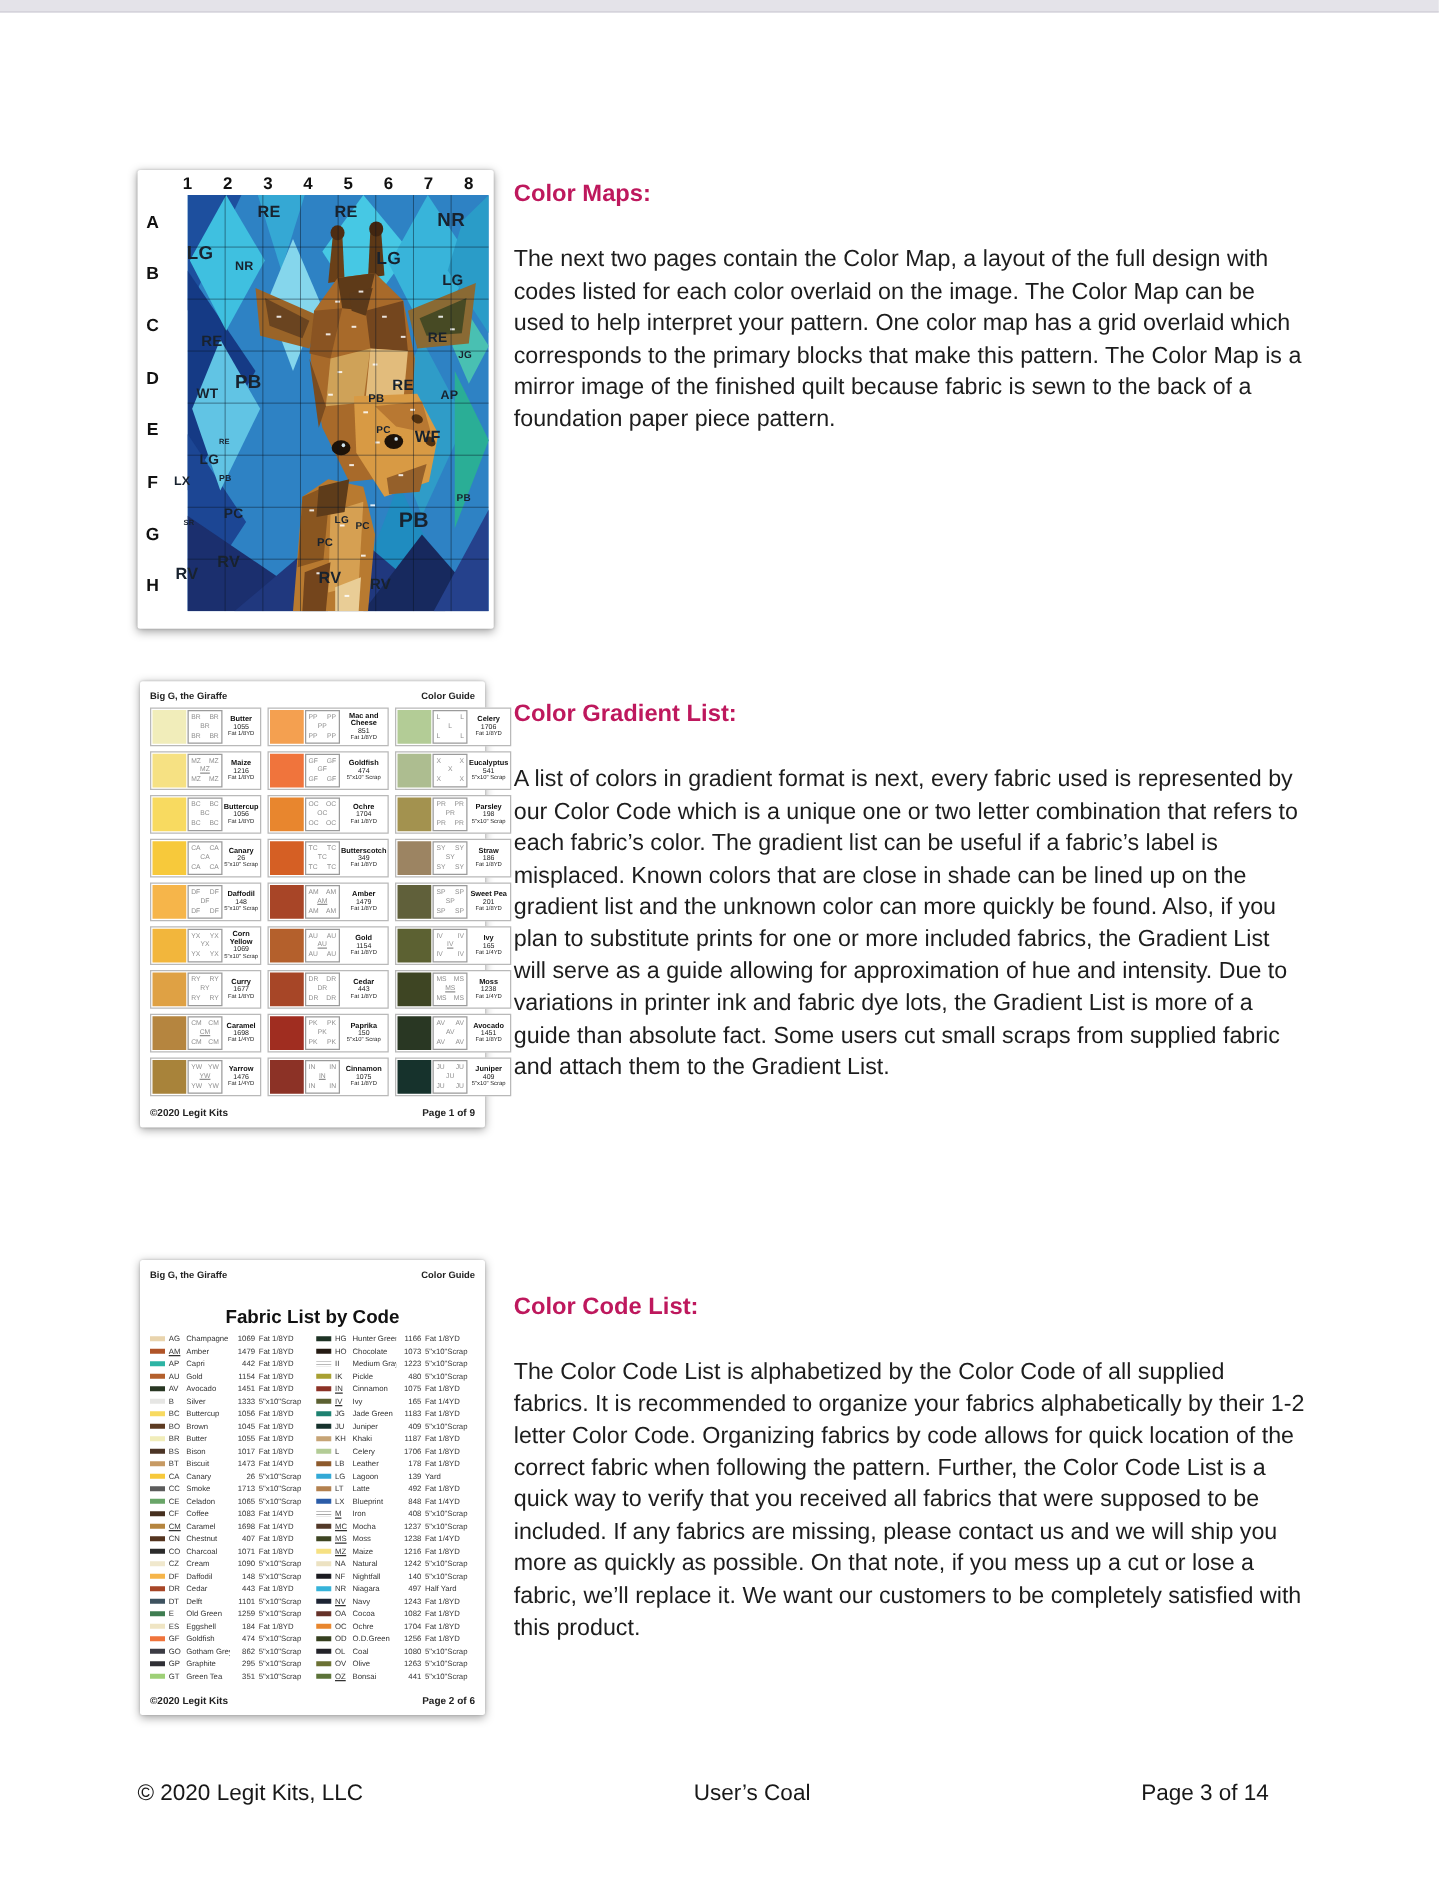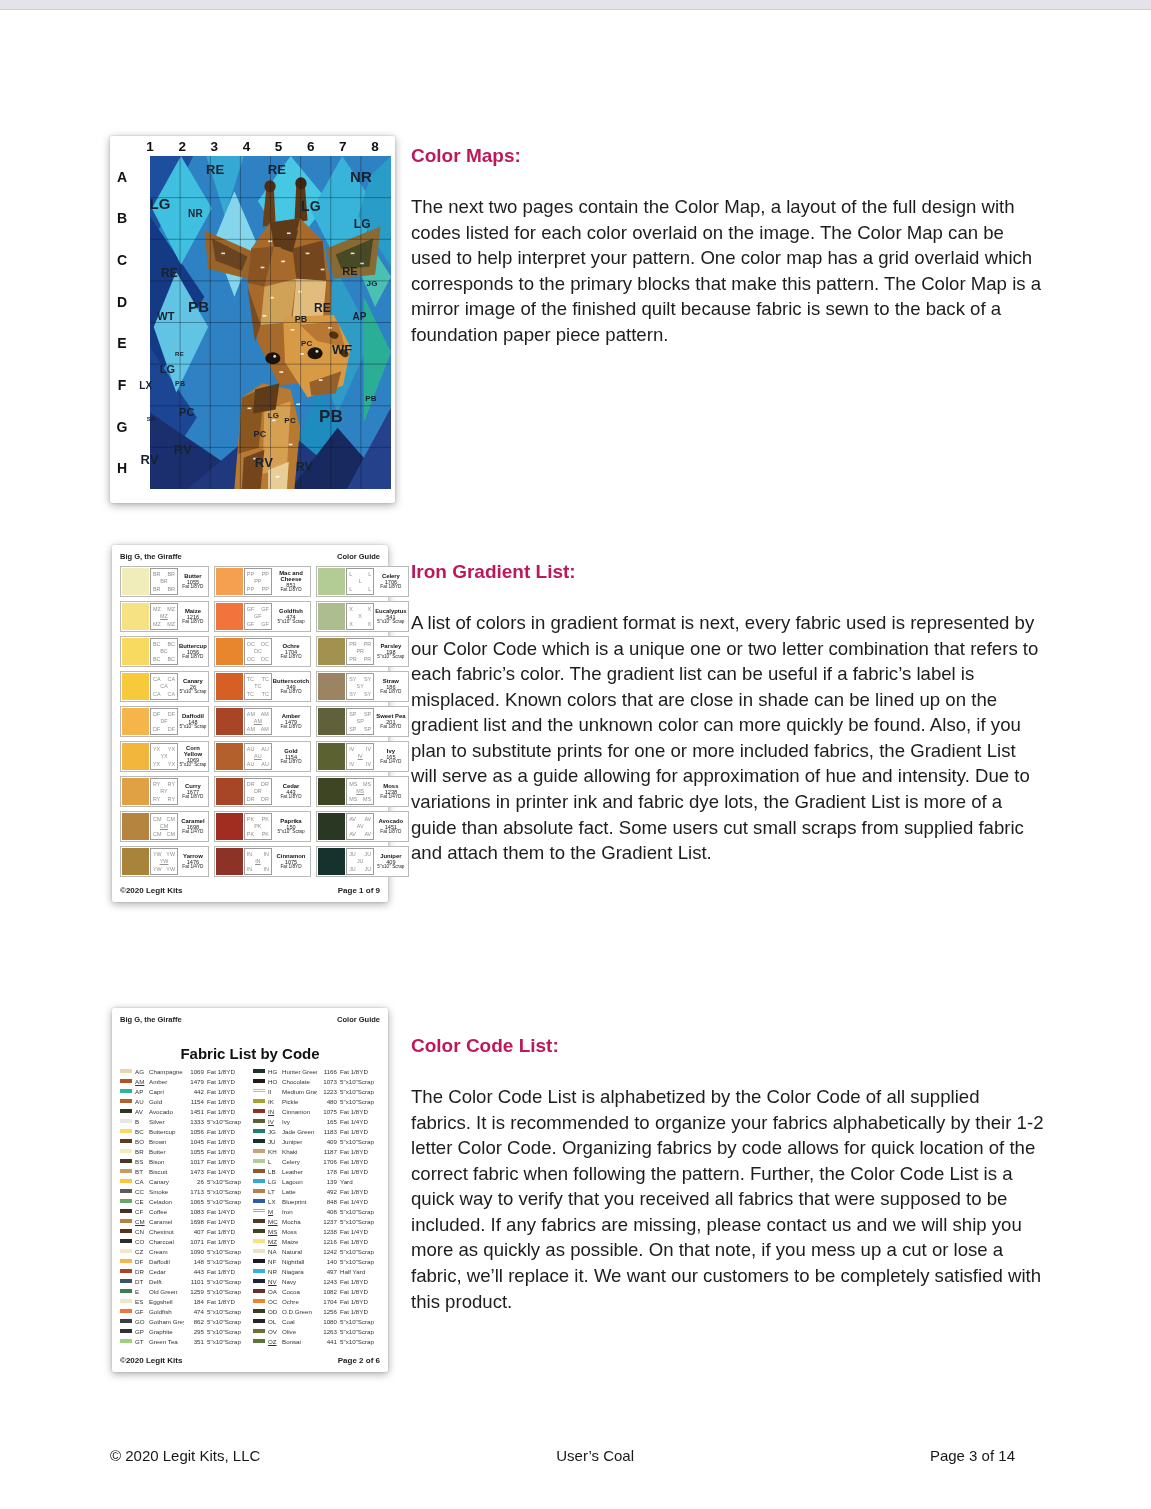--- a/index.html
+++ b/index.html
@@ -44,21 +44,21 @@
   .fcode.u{text-decoration:underline;}
   .fname{flex:1;overflow:hidden;}
   .fnum{width:20px;text-align:right;margin-right:3px;flex:none;}
   .fsize{width:40px;flex:none;}
   
   .tsec{position:absolute;left:411px;width:633px;}
   .tsec h2{font-size:19px;font-weight:bold;color:#be185d;margin:0 0 27px 0;}
   .tsec p{font-size:18.6px;line-height:1.375;margin:0;color:#1d1d1d;}
   .s1{top:145px;} .s2{top:561px;} .s3{top:1035px;}
   
-  .pfoot{position:absolute;left:110px;top:1424px;width:905px;display:flex;justify-content:space-between;font-size:15px;color:#181818;margin-top:23px;}
+  .pfoot{position:absolute;left:110px;top:1424px;width:905px;display:flex;justify-content:space-between;font-size:18px;color:#181818;}
 </style>
 </head>
 <body>
 
 <div class="topbar"></div>
 
 <div class="card map-card">
   <div class="map-cols" id="map-cols">
       <span>1</span>
       <span>2</span>
@@ -745,21 +745,21 @@
         </div>
       </div>
     </div>
   <div class="mini-foot">
     <span>©2020 Legit Kits</span>
     <span>Page 1 of 9</span>
   </div>
 </div>
 
 <div class="tsec s2">
-  <h2>Iron Gradient List:</h2>
+  <h2>Color Gradient List:</h2>
   <p>A list of colors in gradient format is next, every fabric used  is represented by our Color Code which is a unique one or two letter combination that refers to each fabric’s color.  The gradient list can be useful if a fabric’s label is misplaced.  Known colors that are close in shade can be lined up on the gradient list and the unknown color can more quickly be found.  Also, if you plan to substitute prints for one or more included fabrics, the Gradient List will serve as a guide allowing for approximation of hue and intensity.  Due to variations in printer ink and fabric dye lots, the Gradient List is more of a guide than absolute fact.  Some users cut small scraps from supplied fabric and attach them to the Gradient List.</p>
 </div>
 
 <div class="card fab-card">
   <div class="mini-head">
     <span>Big G, the Giraffe</span>
     <span>Color Guide</span>
   </div>
   <div class="fab-title">Fabric List by Code</div>
   <div class="fcols">

